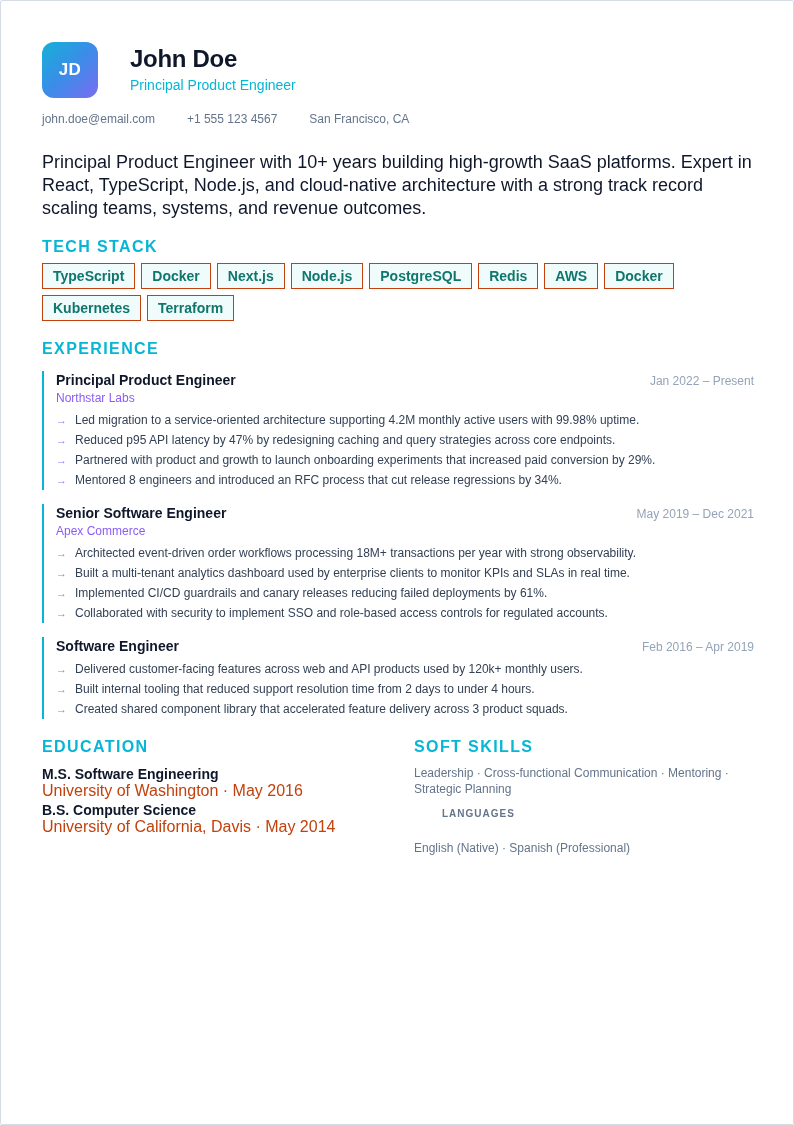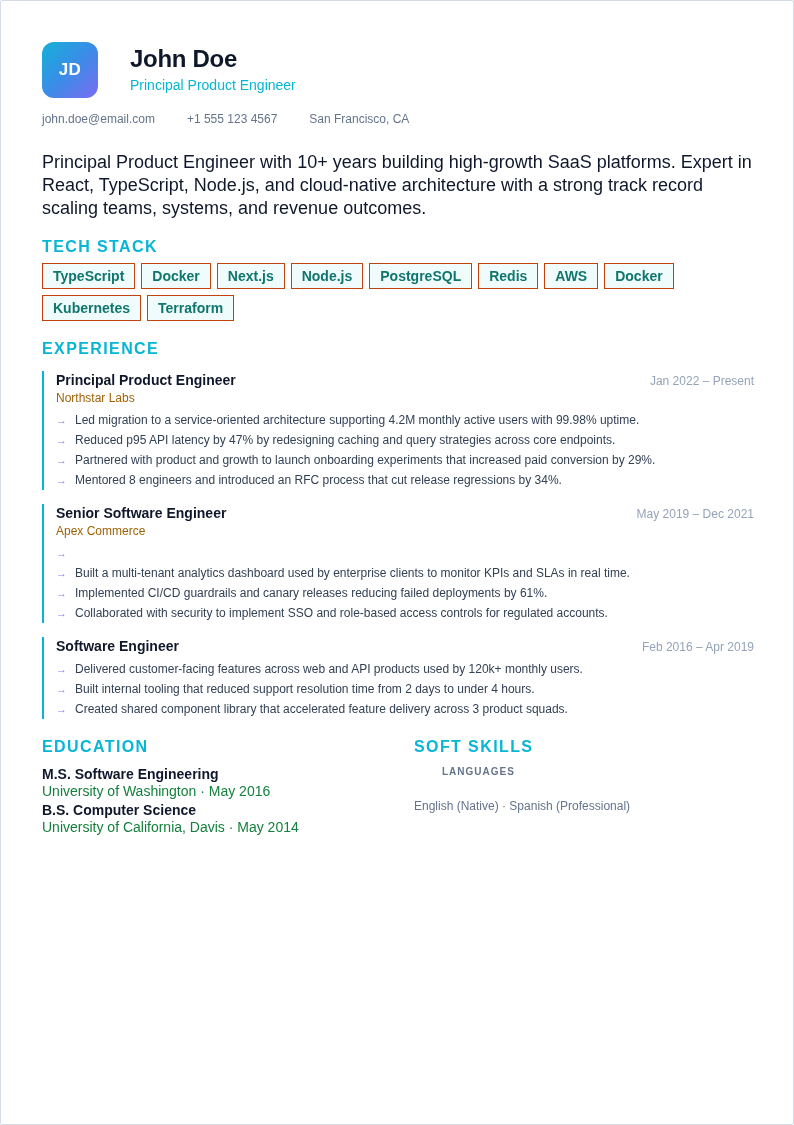--- a/index.html
+++ b/index.html
@@ -38,30 +38,30 @@
       font-size: 14px; font-weight: bold; color: #0f766e;
       background: #effcfb; border: 1px solid #c2410c; border-radius: 0;
       padding: 0 10px; height: 26px; line-height: 24px;
     }
     .experience { margin-top: 20px; }
     .job { margin-top: 14px; border-left: 2px solid #06b6d4; padding-left: 12px; }
     .job:first-of-type { margin-top: 12px; }
     .job-head { display: flex; justify-content: space-between; align-items: baseline; }
     .job-title { font-size: 14px; font-weight: bold; color: #0f172a; line-height: 18px; }
     .job-date { font-size: 12px; color: #94a3b8; }
-    .company { font-size: 12px; color: #a16207; line-height: 16px; margin-top: 1px; }
+    .company { font-size: 12px; color: #8b5cf6; line-height: 16px; margin-top: 1px; }
     .bullets { list-style: none; margin-top: 4px; }
     .bullets li { font-size: 12px; color: #334155; line-height: 20px; display: flex; }
     .arrow { color: #8b7cf6; width: 19px; flex: none; font-size: 11px; }
     .bottom { display: flex; margin-top: 20px; }
     .col-left { width: 372px; }
     .col-right { width: 340px; }
     .degree { font-size: 14px; font-weight: bold; color: #0f172a; line-height: 18px; margin-top: 2px; }
     .degree.first { margin-top: 10px; }
-    .school { font-size: 14px; color: #15803d; line-height: 16px; }
+    .school { font-size: 16px; color: #c2410c; line-height: 16px; }
     .soft { font-size: 12px; color: #64748b; line-height: 16px; margin-top: 10px; }
     .sub-title { font-size: 10px; font-weight: bold; color: #64748b; letter-spacing: 1px; margin-top: 10px; line-height: 14px; }
     .langs { font-size: 12px; color: #64748b; line-height: 16px; margin-top: 19px; }
   </style>
 </head>
 <body>
 
 <div class="page">
   <div class="content">
 
@@ -128,20 +128,21 @@
 
       <div class="job">
         <div class="job-head">
           <span class="job-title">Senior Software Engineer</span>
           <span class="job-date">May 2019 – Dec 2021</span>
         </div>
         <div class="company">Apex Commerce</div>
         <ul class="bullets">
           <li>
               <span class="arrow">→</span>
+              <span>Architected event-driven order workflows processing 18M+ transactions per year with strong observability.</span>
             </li>
           <li>
               <span class="arrow">→</span>
               <span>Built a multi-tenant analytics dashboard used by enterprise clients to monitor KPIs and SLAs in real time.</span>
             </li>
           <li>
               <span class="arrow">→</span>
               <span>Implemented CI/CD guardrails and canary releases reducing failed deployments by 61%.</span>
             </li>
           <li>
@@ -176,19 +177,20 @@
     <div class="bottom">
       <div class="col-left">
         <div class="section-title">Education</div>
         <div class="degree first">M.S. Software Engineering</div>
         <div class="school">University of Washington · May 2016</div>
         <div class="degree">B.S. Computer Science</div>
         <div class="school">University of California, Davis · May 2014</div>
       </div>
       <div class="col-right">
         <div class="section-title">Soft Skills</div>
+        <div class="soft">Leadership · Cross-functional Communication · Mentoring · Strategic Planning</div>
         <div class="sub-title" style="text-transform:uppercase;padding-left:28px;">Languages</div>
         <div class="langs">English (Native) · Spanish (Professional)</div>
       </div>
     </div>
 
   </div>
 </div>
 
 </body></html>

